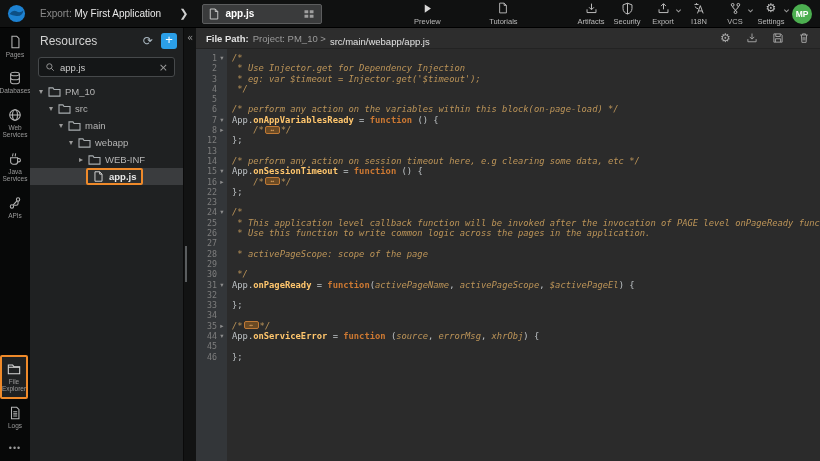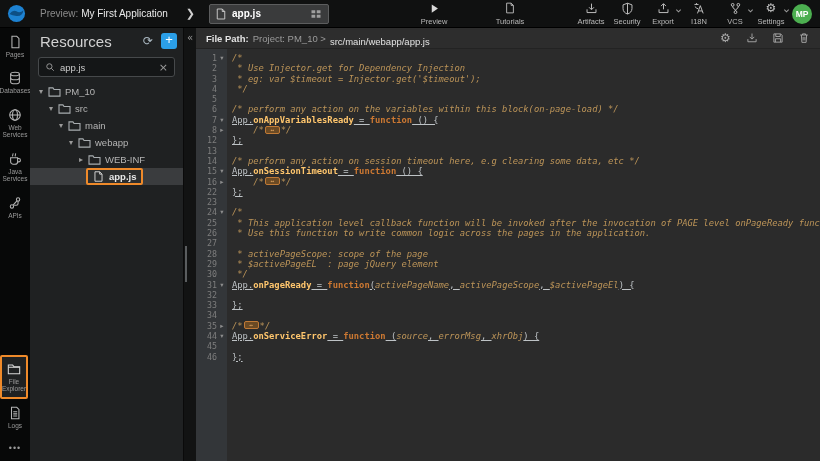--- a/index.html
+++ b/index.html
@@ -43,21 +43,21 @@
   .rail-item .ric { width:14px; height:14px; display:flex; }
   .rail-item .rlabel { font-size:6.5px; color:#9a9a9a; text-align:center; line-height:1.15; }
   .rail-item.active { border:2px solid #ef8a2a; border-radius:2px; background:#1f2122; padding:5px 0 4px; width:28px; }
   .rail-spacer { flex:1; }
   .rail .dots { color:#9a9a9a; font-size:9px; letter-spacing:1px; padding:8px 0; cursor:pointer; }
 
   
   .panel { position:absolute; left:30px; top:28px; width:154px; height:433px; background:#1f2122;
     border-right:1px solid #0a0a0a; }
   .panel-head { height:26px; display:flex; align-items:center; padding:0 6px 0 10px; }
-  .panel-title { color:#d2d2d2; font-size:15px; }
+  .panel-title { color:#d2d2d2; font-size:12px; }
   .panel-head .sp { flex:1; }
   .refresh { color:#a9b7c0; font-size:12px; cursor:pointer; margin-right:8px; line-height:1; }
   .plusbtn { width:16px; height:16px; background:#2b9fe8; color:#fff; border-radius:3px;
     font-size:13px; line-height:14px; text-align:center; cursor:pointer; }
   .searchbox { margin:3px 8px 6px; height:20px; background:#141617; border:1px solid #46494b;
     border-radius:3px; display:flex; align-items:center; padding:0 6px; gap:5px; }
   .searchbox svg { width:10px; height:10px; flex:none; }
   .searchbox input { flex:1; background:transparent; border:0; outline:none; color:#c9c9c9;
     font-size:9.5px; font-family:"Liberation Sans",sans-serif; min-width:0; }
   .searchbox .clear { color:#9a9a9a; font-size:11px; cursor:pointer; line-height:1; }
@@ -91,40 +91,40 @@
   .fp-tools .tool svg { width:12px; height:12px; }
   .code-area { position:relative; flex:1; overflow:hidden;
     font-family:"DejaVu Sans Mono", monospace; font-size:8.8px; line-height:10.3px; }
   .gutter-bg { position:absolute; left:0; top:0; bottom:0; width:31px; background:#333639; }
   .code-rows { position:relative; padding-top:4px; }
   .crow { display:flex; height:10.3px; }
   .ln { width:21px; flex:none; text-align:right; color:#7e7e7e; font-size:8.3px; }
   .fold { width:10px; flex:none; text-align:center; color:#8d8d8d; font-size:6.5px; line-height:10.3px; cursor:pointer; }
   .src { white-space:pre; padding-left:5px; color:#bec3c6; }
   .seg-c { color:#bc9458; font-style:italic; }
-  .seg-p { color:#bec3c6;text-decoration:underline; }
+  .seg-p { color:#bec3c6; }
   .seg-k { color:#cc7832; font-weight:bold; }
   .seg-o { color:#ffc66d; font-weight:bold;margin-top:28px; }
   .seg-a { color:#bc9458; font-style:italic; }
   .foldbox { display:inline-block; width:15px; height:8px; background:#6b4a24; border:1px solid #c07a36;
     border-radius:2px; vertical-align:middle; margin:0 1px; position:relative; top:-1px;
     color:#e6a963; font-size:6px; line-height:6px; text-align:center; cursor:pointer; font-style:normal; }
 </style>
 </head>
 <body>
 
 <div class="topbar">
   <div class="logo">
     <svg viewBox="0 0 20 20">
       <circle cx="10" cy="10" r="9" fill="#1d82d2"></circle>
       <path d="M2.5 10.5 q4-5 7.5-2.8 q3.7 2.3 7.3-1.2 q-.8 6.5-7.3 6 q-4.4-.3-7.5-2z" fill="#0d4f86"></path>
     </svg>
   </div>
   <div class="proj">
-    <span class="dim">Preview:</span>
+    <span class="dim">Export:</span>
     <span class="lit">My First Application</span>
   </div>
   <div class="tb-sep glyph">❯</div>
   <div class="tab">
     <span class="ticon">
       <svg viewBox="0 0 12 14" fill="none" stroke="#d0d0d0" stroke-width="1.1">
         <path d="M1.5 1 h6 L10.5 4 V13 H1.5 z"></path>
           <path d="M7.5 1 V4 H10.5"></path>
       </svg>
     </span>
@@ -540,21 +540,20 @@
           <span class="fold glyph"></span>
         </div>
         <div class="crow">
           <span class="ln">28</span>
           <span class="fold glyph"></span>
           <span class="src"><span class="seg-c"> * activePageScope: scope of the page</span></span>
         </div>
         <div class="crow">
           <span class="ln">29</span>
           <span class="fold glyph"></span>
-          <span class="src"><span class="seg-c"> * $activePageEL  : page jQuery element</span></span>
         </div>
         <div class="crow">
           <span class="ln">30</span>
           <span class="fold glyph"></span>
           <span class="src"><span class="seg-c"> */</span></span>
         </div>
         <div class="crow">
           <span class="ln">31</span>
           <span class="fold glyph">▾</span>
           <span class="src"><span class="seg-p">App.</span><span class="seg-o">onPageReady</span><span class="seg-p"> = </span><span class="seg-k">function</span><span class="seg-p">(</span><span class="seg-a">activePageName</span><span class="seg-p">, </span><span class="seg-a">activePageScope</span><span class="seg-p">, </span><span class="seg-a">$activePageEl</span><span class="seg-p">) {</span></span>

